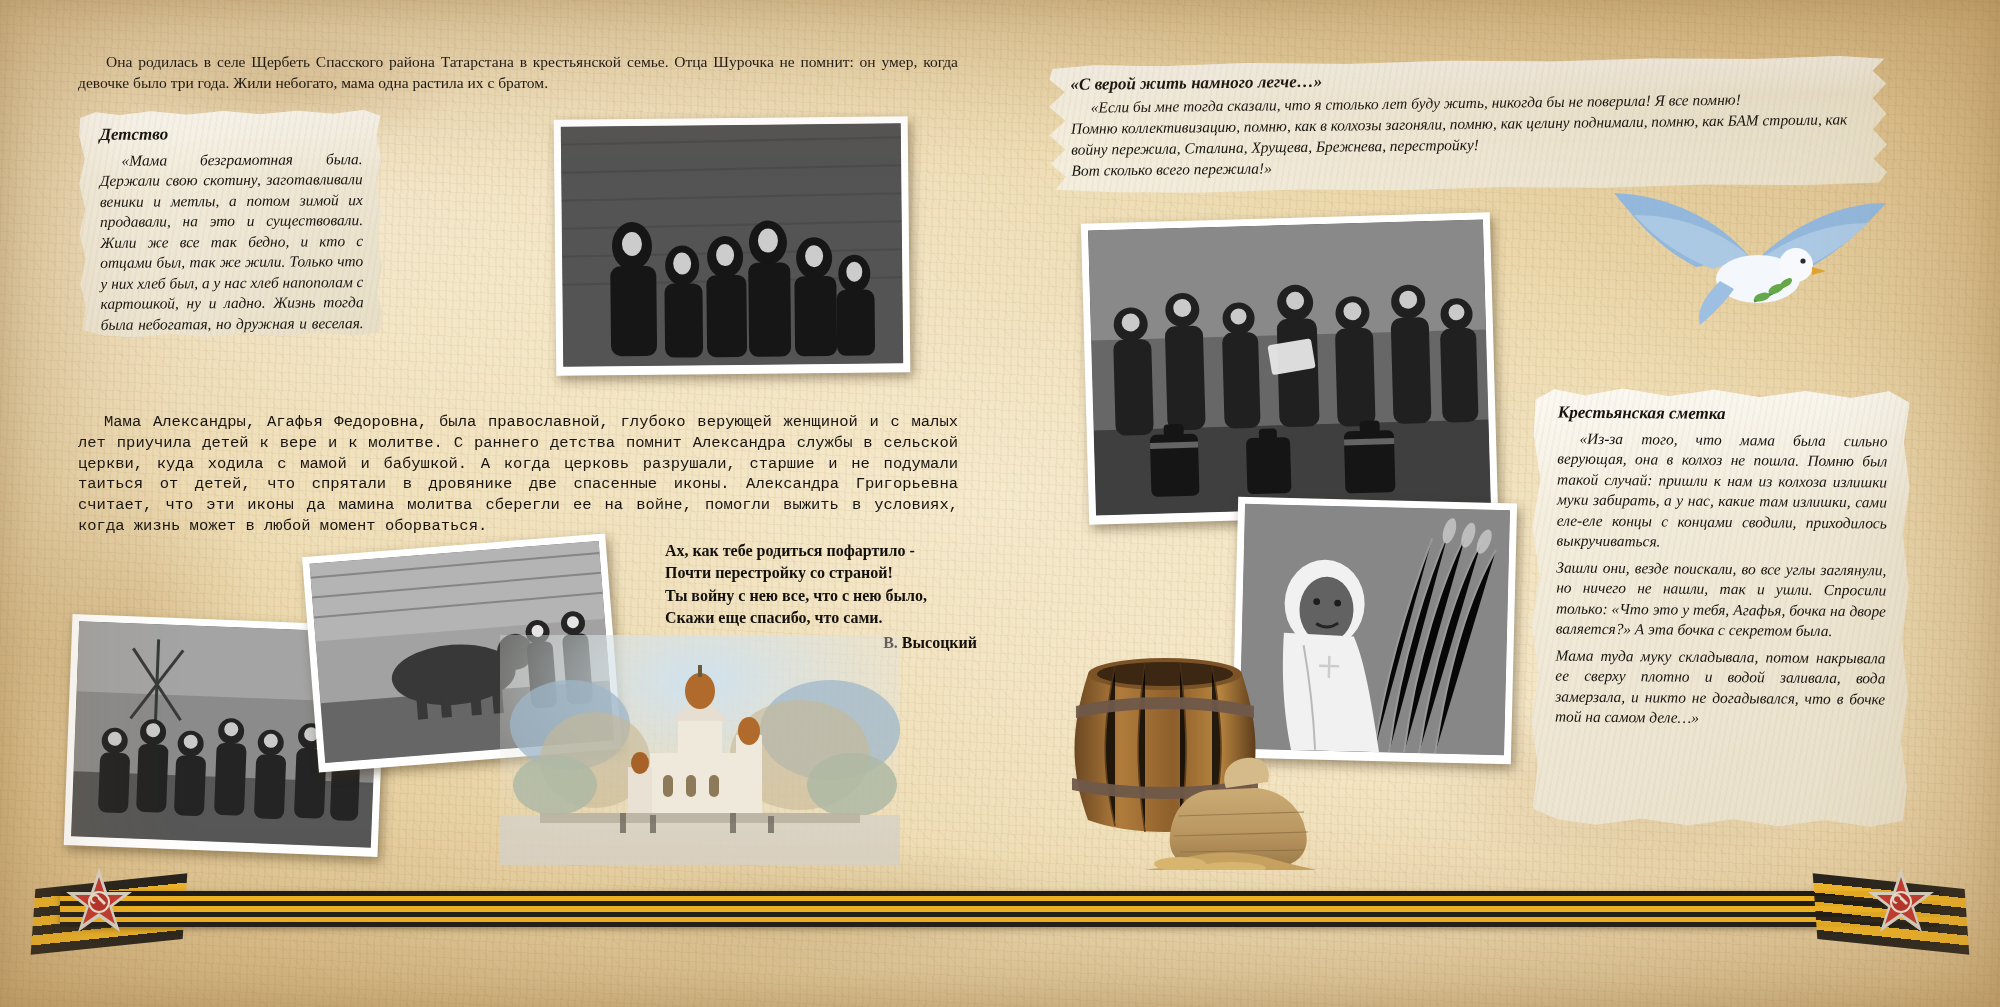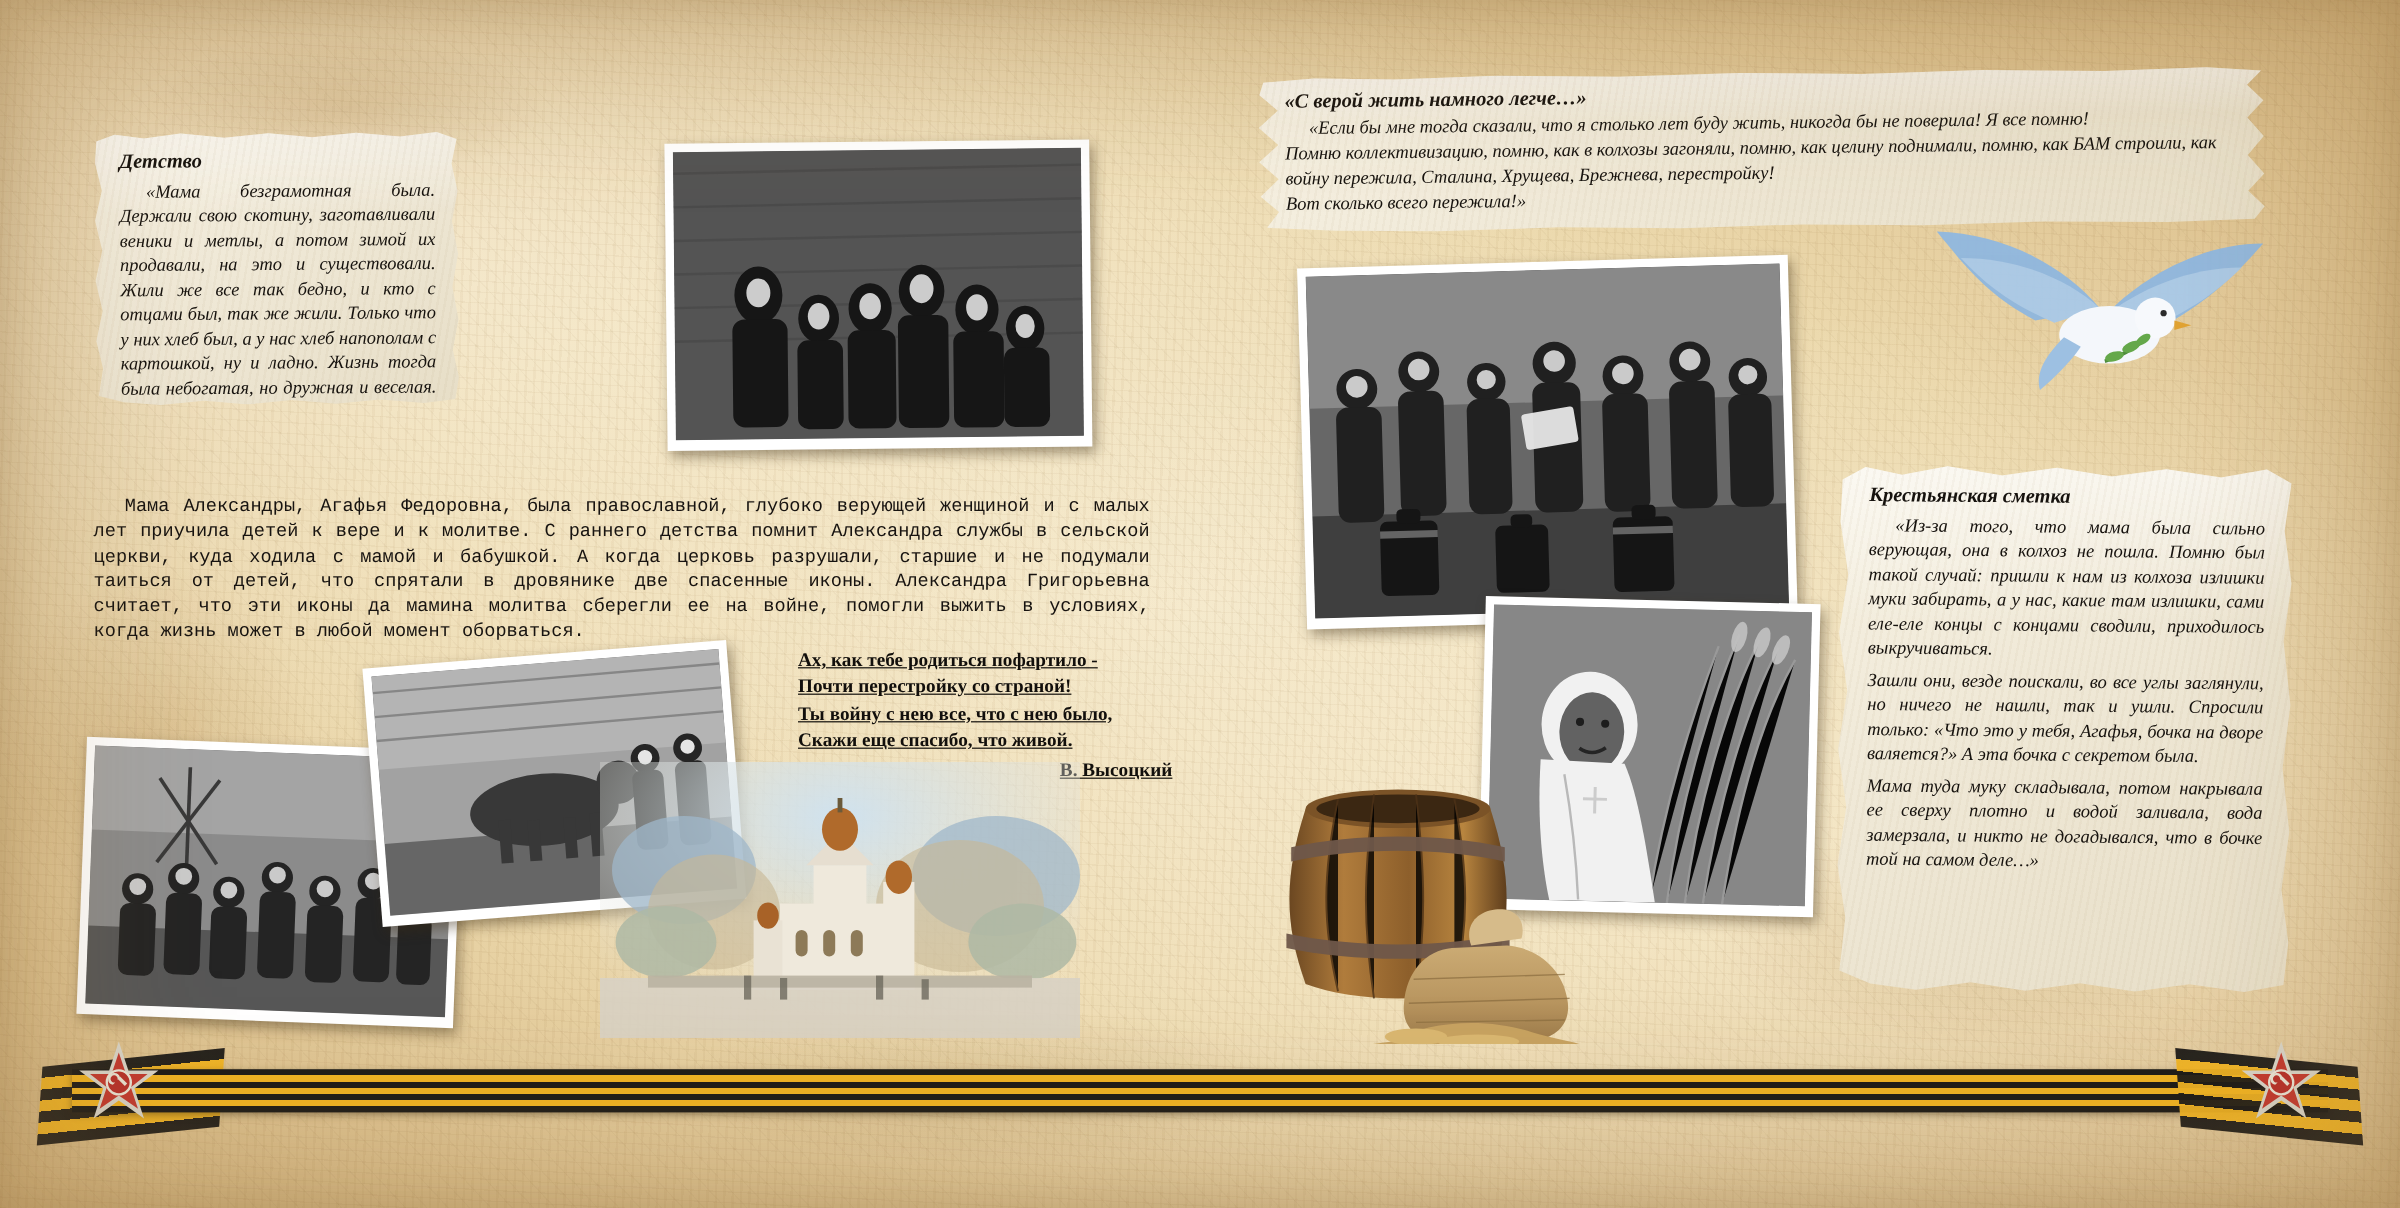--- a/index.html
+++ b/index.html
@@ -123,33 +123,36 @@
         #f0b323 14% 29%,
         #1c1a17 29% 43%,
         #f0b323 43% 57%,
         #1c1a17 57% 71%,
         #f0b323 71% 86%,
         #1c1a17 86% 100%);
     opacity:.95;
   }
   .order-star{position:absolute;width:74px;height:74px;}
 
-  .t-cite{font-size:16px;line-height:1.4;font-weight:bold;color:#120f0c;text-decoration:underline;}
+  .t-cite{font-size:16px;line-height:1.4;font-weight:bold;color:#120f0c;}
 </style>
 </head>
 <body>
 
 <div id="page">
   <div id="grain"></div>
 
   <div class="stain" style="left:120px;top:30px;width:340px;height:120px;background:radial-gradient(ellipse,rgba(170,130,70,.18),rgba(170,130,70,0) 70%);"></div>
   <div class="stain" style="left:1420px;top:690px;width:420px;height:180px;background:radial-gradient(ellipse,rgba(165,125,65,.16),rgba(165,125,65,0) 70%);"></div>
   <div class="stain" style="left:560px;top:840px;width:520px;height:130px;background:radial-gradient(ellipse,rgba(160,120,60,.14),rgba(160,120,60,0) 70%);"></div>
   <div class="stain" style="left:0px;top:470px;width:260px;height:300px;background:radial-gradient(ellipse,rgba(175,135,75,.17),rgba(175,135,75,0) 70%);"></div>
 
+  <div class="blocktext bodytxt just" style="left:78px;top:52px;width:880px;text-indent:28px;">
+    <span>Она родилась в селе Щербеть Спасского района Татарстана в крестьянской семье. Отца Шурочка не помнит: он умер, когда девочке было три года. Жили небогато, мама одна растила их с братом.</span>
+  </div>
 
   <div class="note torn-all" style="left:78px;top:110px;width:305px;height:228px;transform:rotate(-0.4deg);">
     <div class="inner">
       <h3>Детство</h3>
       <p style="text-indent:22px;">«Мама безграмотная была. Держали свою скотину, заготавливали веники и метлы, а потом зимой их продавали, на это и существовали. Жили же все так бедно,  и кто с отцами был, так же жили. Только что у них хлеб был, а у нас хлеб напополам с картошкой, ну и ладно. Жизнь тогда была небогатая, но дружная и веселая. До сих пор мы дружим, сверстники мои, да только мало их осталось».</p>
     </div>
   </div>
 
   <div class="photo" style="left:555px;top:118px;width:340px;height:240px;transform:rotate(-0.6deg);">
     <div class="ph bw p-kids">
@@ -193,21 +196,21 @@
   </div>
 
   <div class="blocktext bodytxt just" style="left:78px;top:412px;width:880px;text-indent:26px;font-family:Liberation Mono, monospace;">
     <span>Мама Александры, Агафья Федоровна, была православной, глубоко верующей женщиной и с малых лет приучила детей к вере и к молитве. С раннего детства помнит Александра  службы в сельской церкви, куда ходила с мамой и бабушкой. А когда церковь разрушали, старшие и не подумали таиться от детей, что спрятали в дровянике две спасенные иконы.  Александра Григорьевна считает, что эти иконы  да мамина молитва сберегли ее на войне, помогли выжить в условиях, когда жизнь может в любой момент оборваться.</span>
   </div>
 
   <div class="blocktext t-cite" style="left:665px;top:540px;width:340px;">
     <div>Ах, как тебе родиться пофартило -</div>
     <div>Почти перестройку со страной!</div>
     <div>Ты войну с нею все, что с нею было,</div>
-    <div>Скажи еще спасибо, что живой.</div>
+    <div>Скажи еще спасибо, что сами.</div>
     <div style="text-align:right;padding-right:28px;margin-top:2px;">В. Высоцкий</div>
   </div>
 
   <div class="photo" style="left:68px;top:620px;width:300px;height:215px;transform:rotate(2.2deg);">
     <div class="ph bw p-group">
       <svg viewBox="0 0 300 215" width="100%" height="100%" preserveAspectRatio="none">
         <rect width="300" height="215" fill="#8e8a80"></rect>
         <rect y="0" width="300" height="70" fill="#a7a297"></rect>
         <rect y="150" width="300" height="65" fill="#5d594f"></rect>
         <g stroke="#3f3c36" stroke-width="3">

